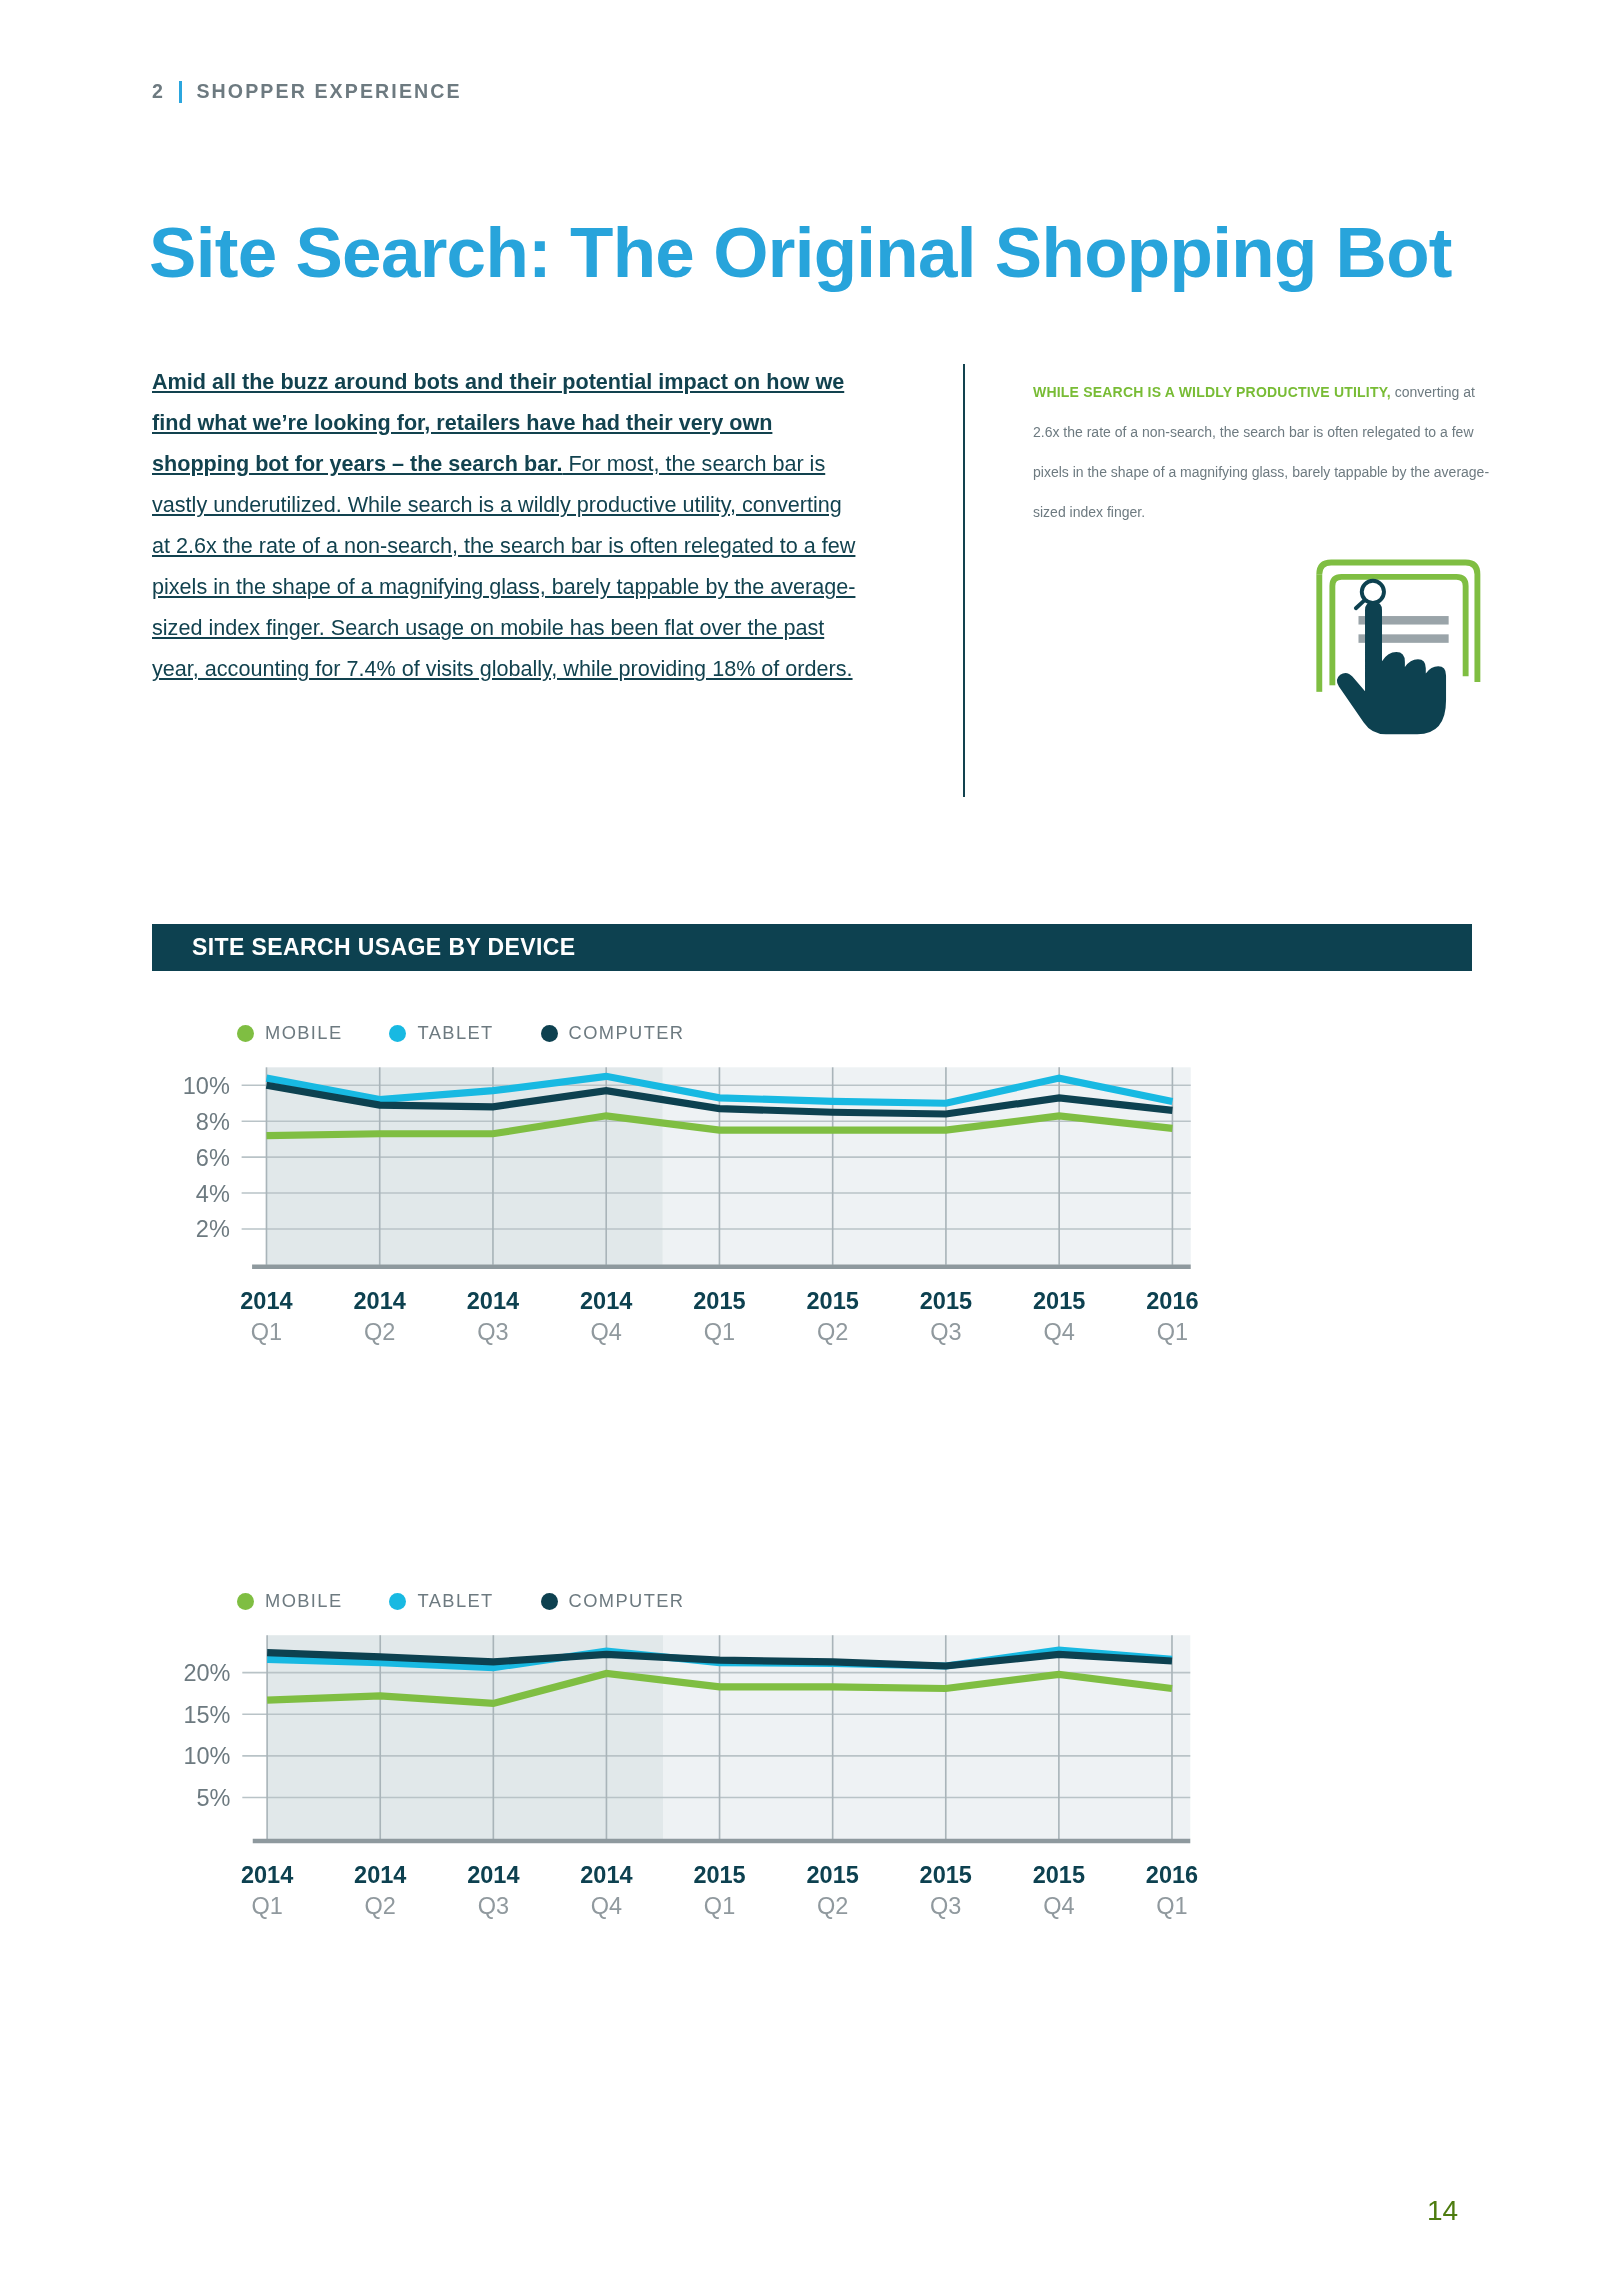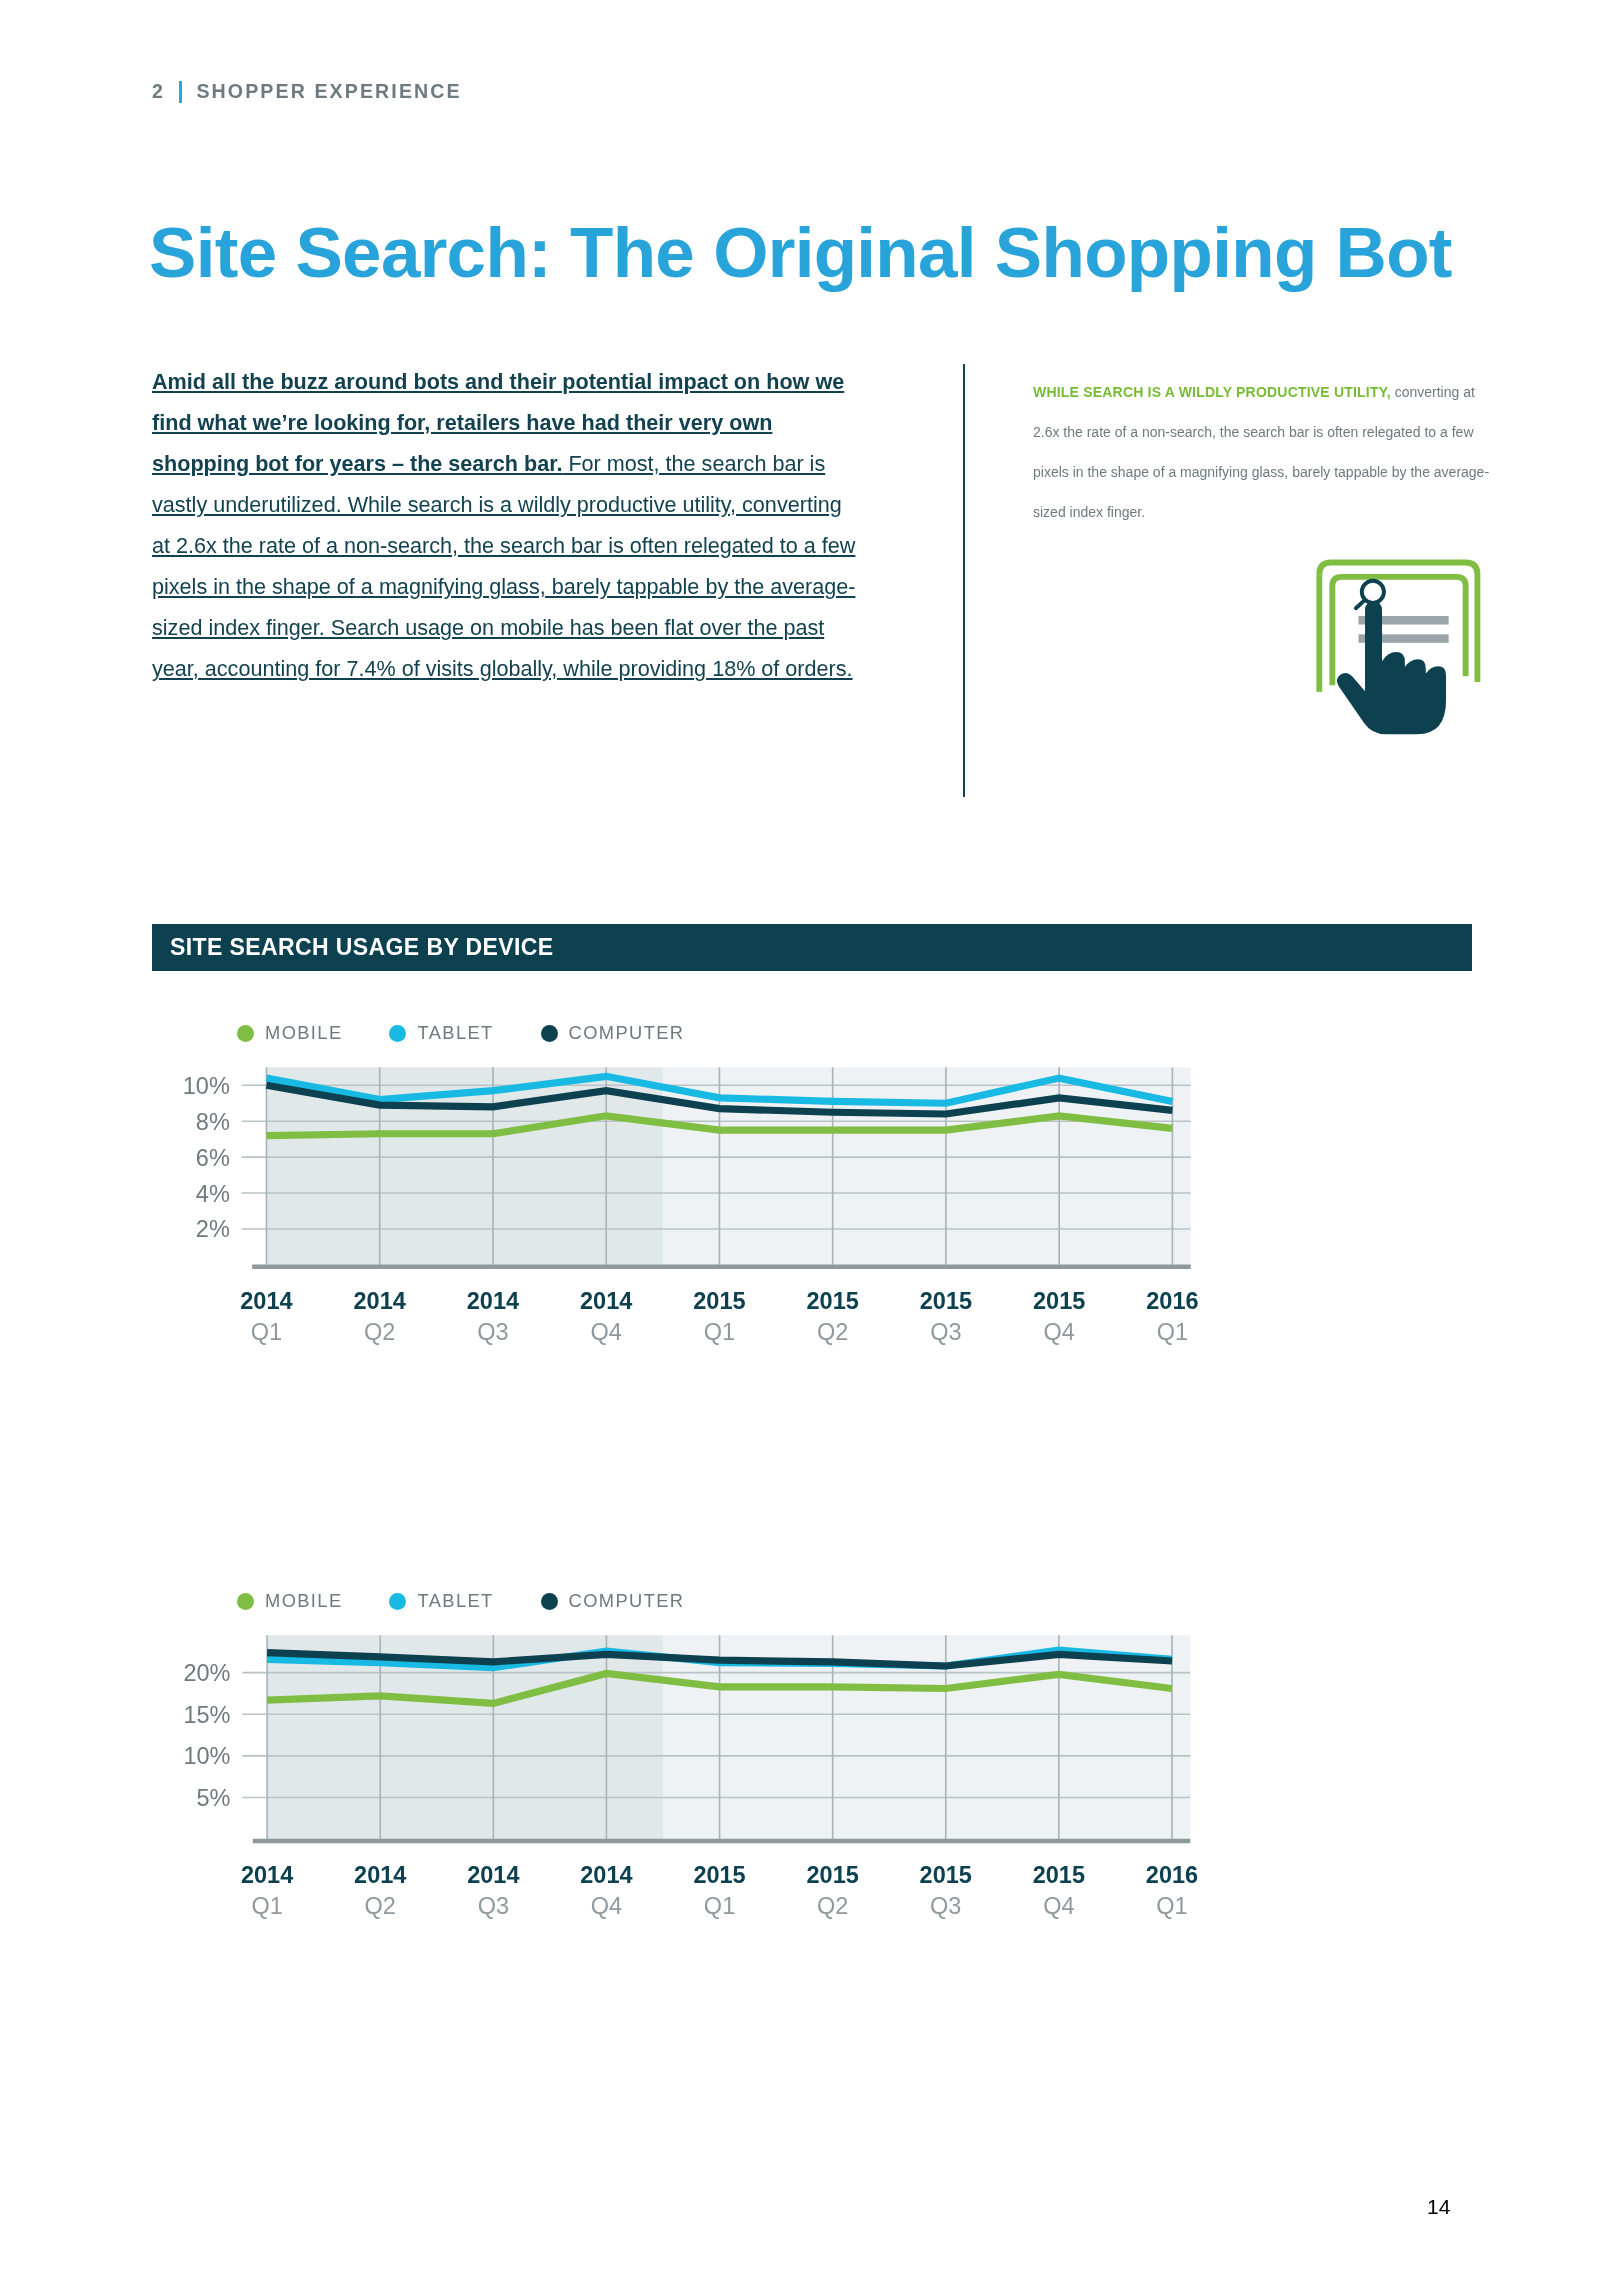--- a/index.html
+++ b/index.html
@@ -105,21 +105,21 @@
   
   .chart-block { position: absolute; }
   #chart-block-1 { left: 152px; top: 924px; width: 1320px; }
   #chart-block-2 { left: 152px; top: 1539px; width: 1320px; }
 
   .chart-banner {
     background: #0d4150;
     color: #ffffff;
     height: 47px;
     line-height: 47px;
-    padding-left: 18px;
+    padding-left: 40px;
     font-size: 23px;
     font-weight: bold;
     letter-spacing: 0.4px;
     box-sizing: border-box;
   }
 
   .legend {
     display: flex;
     align-items: center;
     gap: 47px;
@@ -147,22 +147,22 @@
     margin-top: 18.3px;
     height: 288px;
   }
   .plot-wrap.tall { height: 294px; }
   .plot-svg { display: block; }
 
   .page-number {
     position: absolute;
     left: 1427px;
     top: 2195px;
-    font-size: 21px;
-    color: #000000;
+    font-size: 28px;
+    color: #4d7c0f;
   }
 </style>
 </head>
 <body>
 
 <div class="page">
 
   <div class="runhead">
     <span>2</span>
     <span class="sep"></span>

